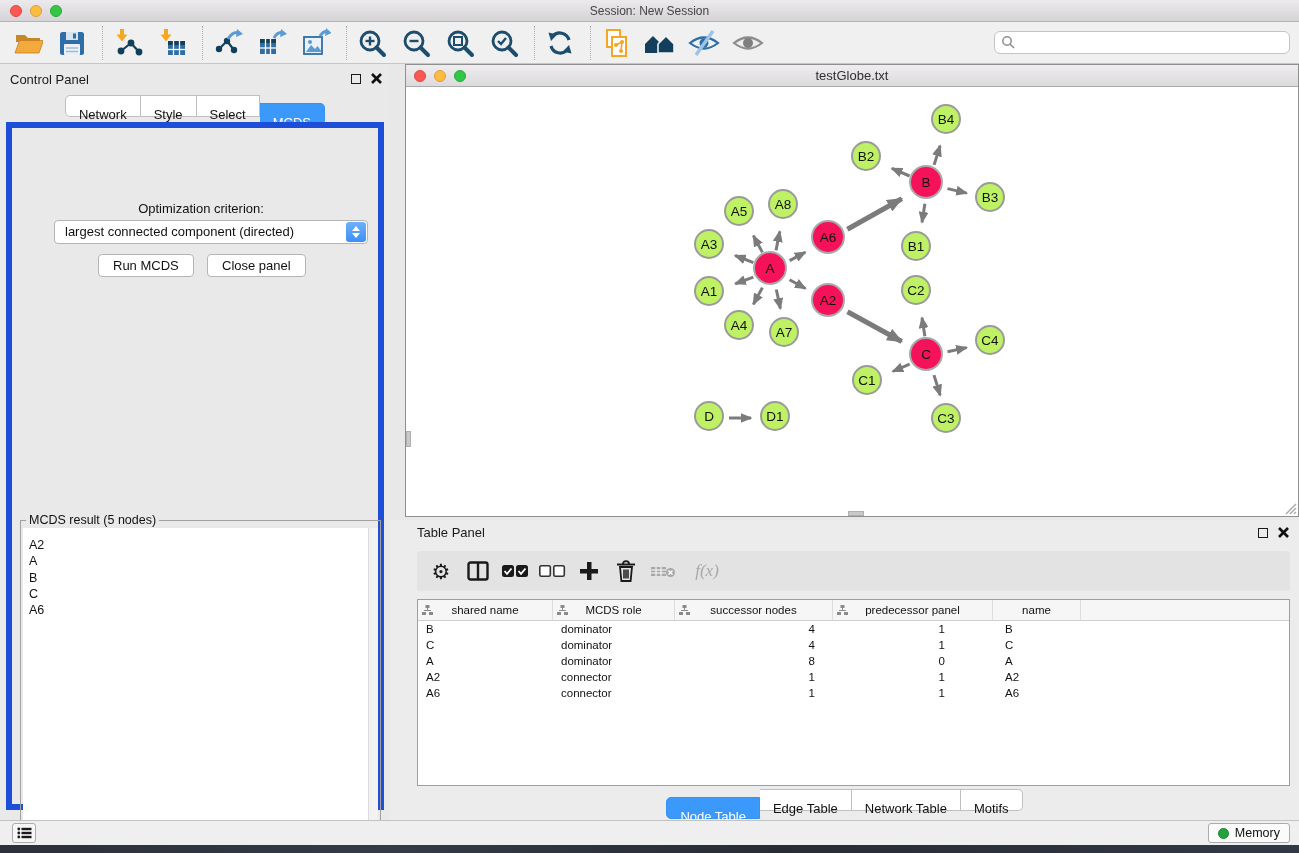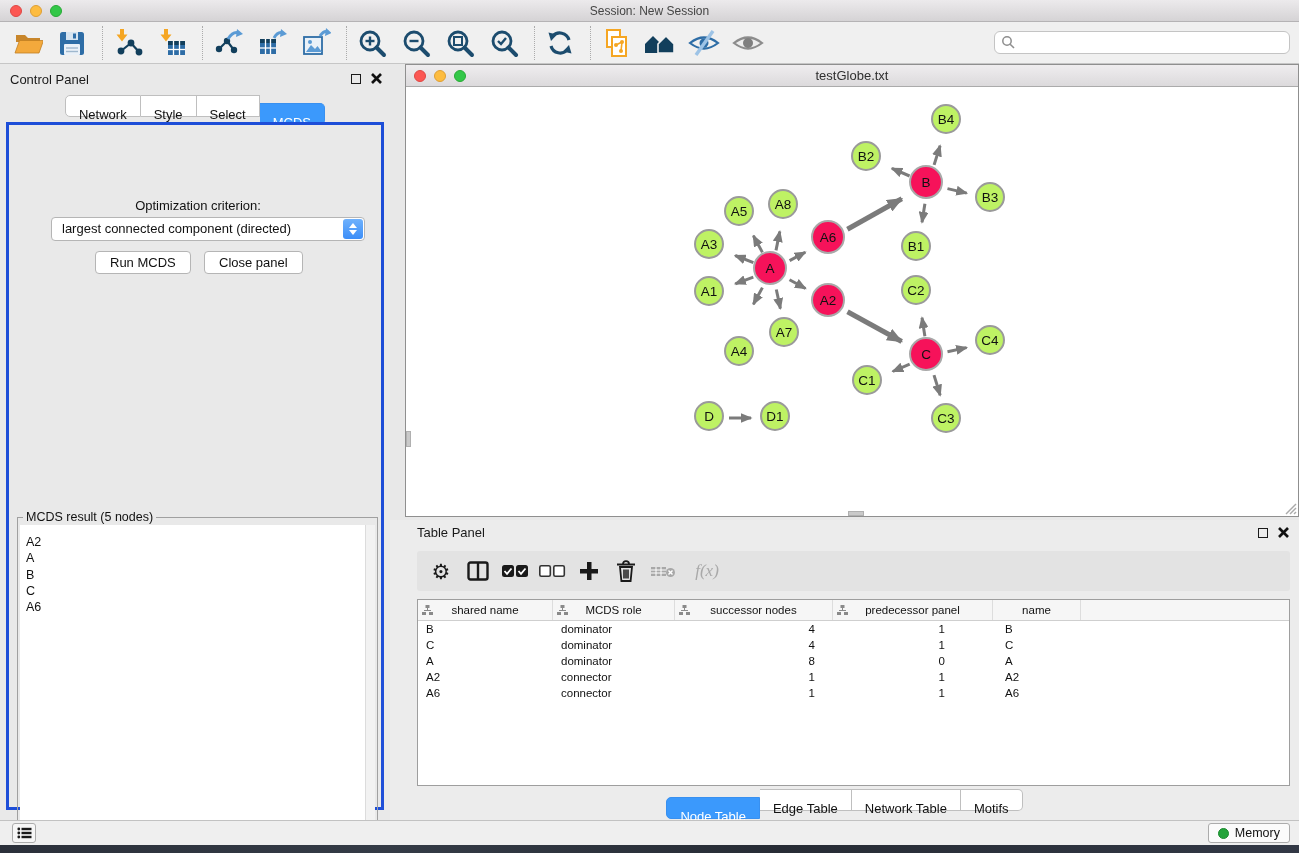--- a/index.html
+++ b/index.html
@@ -22,21 +22,21 @@
   .tb-sep { height:34px; border-left:1px dotted #ABABAB; margin:0 9px 0 2px; }
   .searchbox { position:absolute; right:9px; top:9px; width:296px; height:23px; background:#FFF;
     border:1px solid #C4C4C4; border-radius:6px; display:flex; align-items:center; padding:0 6px; }
   .searchbox input { border:none; outline:none; flex:1; font-size:12px; font-family:"Liberation Sans",sans-serif; background:transparent; }
 
   
   .control-panel { position:absolute; left:0; top:64px; width:390px; height:756px; background:#E9E9E9; }
   .panel-head { position:absolute; left:10px; top:8px; font-size:13px; color:#1A1A1A; }
   .panel-btns { position:absolute; right:8px; top:9px; display:flex; gap:10px; align-items:center; }
   .float-btn { width:10px; height:10px; border:1.6px solid #1A1A1A; background:transparent; }
-  .ctrl-content { position:absolute; left:6px; top:58px; width:378px; height:688px; border:3px solid #1d4ed8; background:#E9E9E9; }
+  .ctrl-content { position:absolute; left:6px; top:58px; width:378px; height:688px; border:6px solid #1d4ed8; background:#E9E9E9; }
 
   .seg { display:flex; }
   .seg .seg-tab { border:1px solid #BFBFBF; border-left:none; background:#FFF; padding:8px 13px;
     height:22px; line-height:21px; font-size:13px; color:#111; cursor:default; }
   .seg .seg-tab:first-child { border-left:1px solid #BFBFBF; border-radius:5px 0 0 5px; }
   .seg .seg-tab:last-child { border-radius:0 5px 5px 0; }
   .seg .seg-tab.active { background:#3B99FC; border-color:#3890F0; color:#FFF;margin-top:8px; }
   #ctrl-tabs { position:absolute; left:0; top:31px; width:390px; display:flex; justify-content:center; }
 
   .opt-label { position:absolute; left:0; top:73px; width:378px; text-align:center; font-size:13px; color:#111; }
@@ -355,21 +355,21 @@
       <div class="node" style="width: 30px; height: 30px; left: 569px; top: 95px;">B3</div>
       <div class="node" style="width: 30px; height: 30px; left: 362px; top: 102px;">A8</div>
       <div class="node" style="width: 30px; height: 30px; left: 318px; top: 109px;">A5</div>
       <div class="node hl" style="width: 34px; height: 34px; left: 405px; top: 133px;">A6</div>
       <div class="node" style="width: 30px; height: 30px; left: 288px; top: 142px;">A3</div>
       <div class="node" style="width: 30px; height: 30px; left: 495px; top: 144px;">B1</div>
       <div class="node hl" style="width: 34px; height: 34px; left: 347px; top: 164px;">A</div>
       <div class="node" style="width: 30px; height: 30px; left: 495px; top: 188px;">C2</div>
       <div class="node" style="width: 30px; height: 30px; left: 288px; top: 189px;">A1</div>
       <div class="node hl" style="width: 34px; height: 34px; left: 405px; top: 196px;">A2</div>
-      <div class="node" style="width: 30px; height: 30px; left: 318px; top: 223px; margin-top: 26px;">A4</div>
+      <div class="node" style="width: 30px; height: 30px; left: 318px; top: 223px;">A4</div>
       <div class="node" style="width: 30px; height: 30px; left: 363px; top: 230px;">A7</div>
       <div class="node" style="width: 30px; height: 30px; left: 569px; top: 238px;">C4</div>
       <div class="node hl" style="width: 34px; height: 34px; left: 503px; top: 250px;">C</div>
       <div class="node" style="width: 30px; height: 30px; left: 446px; top: 278px;">C1</div>
       <div class="node" style="width: 30px; height: 30px; left: 525px; top: 316px;">C3</div>
       <div class="node" style="width: 30px; height: 30px; left: 288px; top: 314px;">D</div>
       <div class="node" style="width: 30px; height: 30px; left: 354px; top: 314px;">D1</div>
     </div>
 </div>
 

